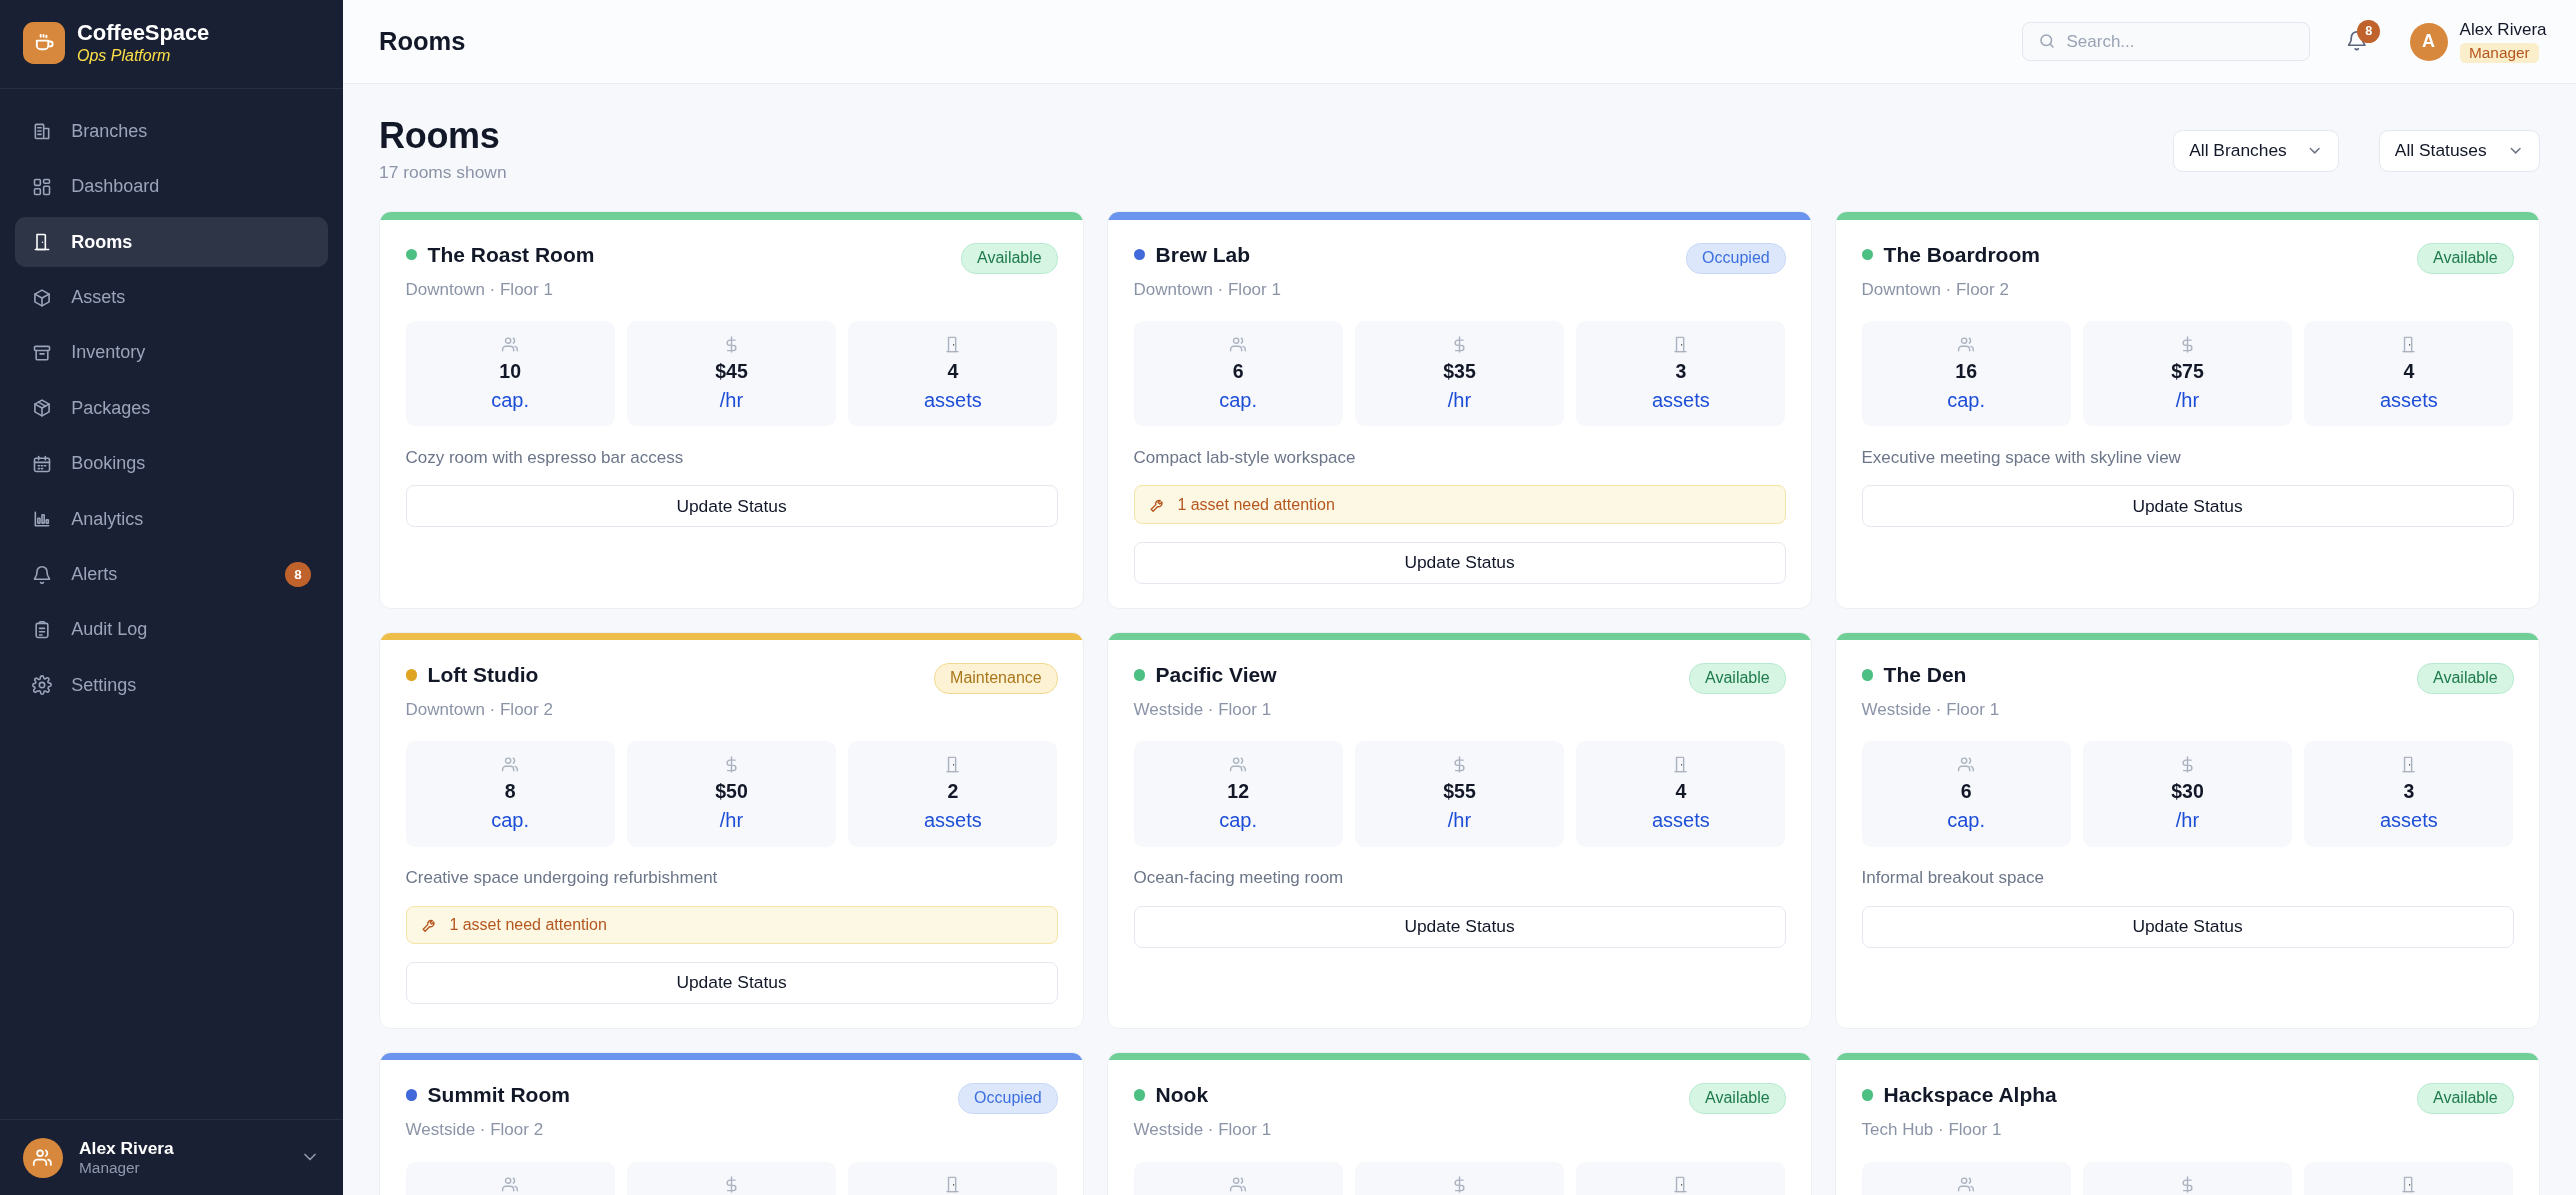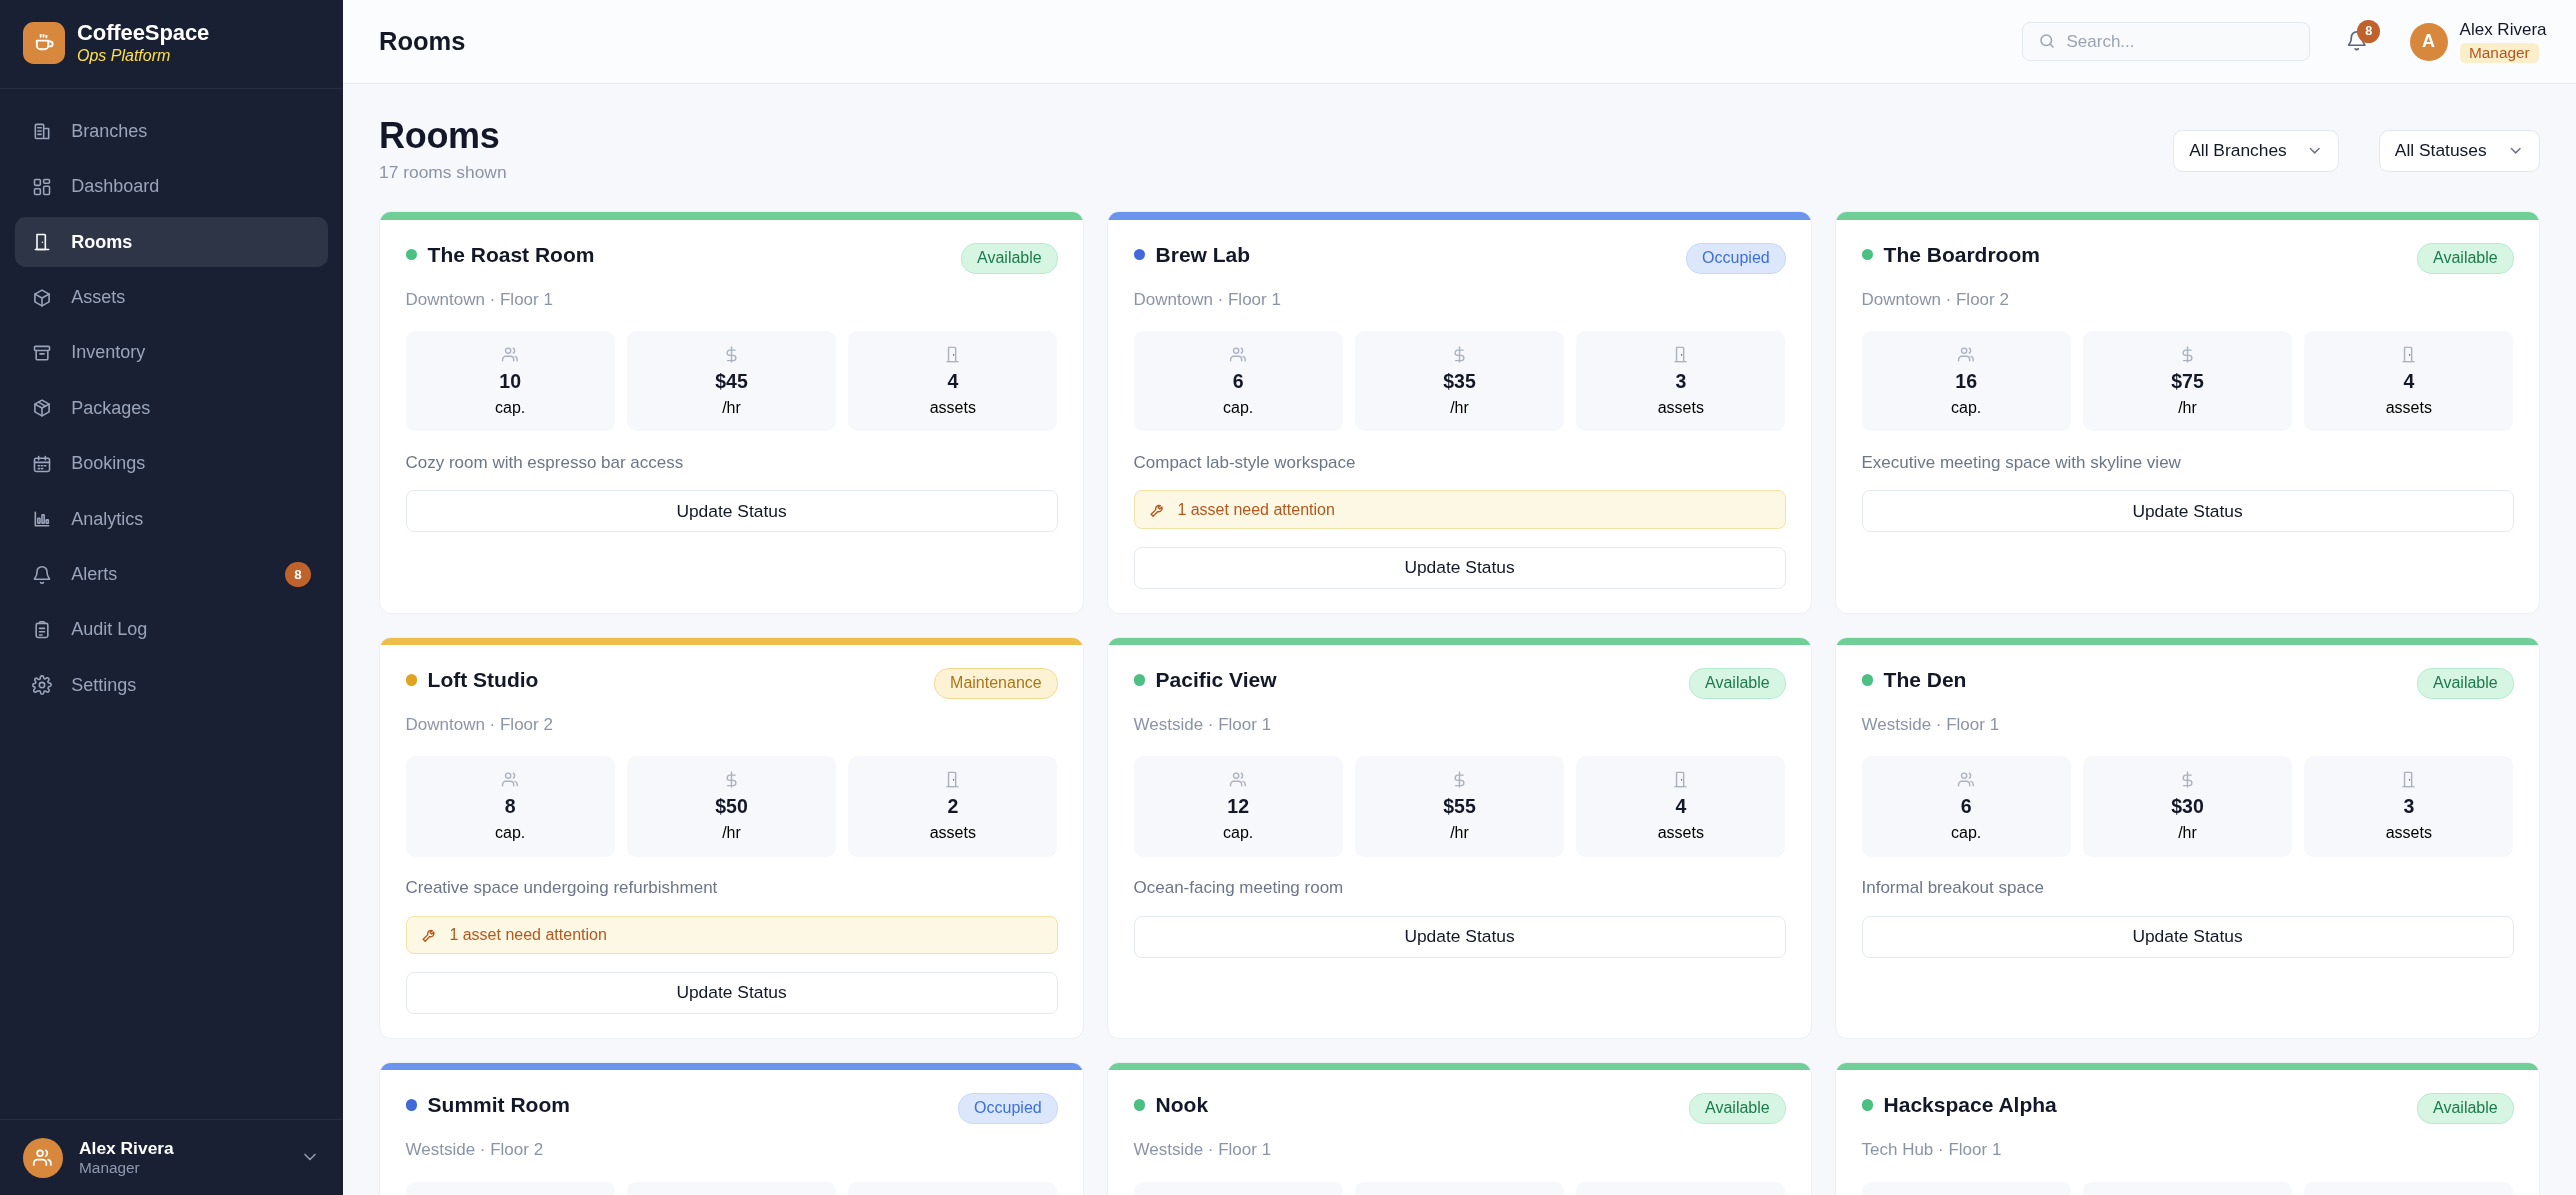--- a/index.html
+++ b/index.html
@@ -97,35 +97,35 @@
   }
 
   .grid { display: grid; grid-template-columns: repeat(3, 1fr); gap: 23px; }
   .card {
     background: #ffffff; border: 0.7px solid #eceff4; border-radius: 12px;
     overflow: hidden; display: flex; flex-direction: column; min-height: 381px;
   }
   .card-topbar { height: 7.4px; width: 100%; }
   .card-body { padding: 23px 25.5px 24px 25.5px; display: flex; flex-direction: column; flex: 1; }
   .card-head { display: flex; align-items: flex-start; gap: 10.7px; }
-  .card-title-wrap { flex: 1; display: flex; flex-direction: column; gap: 23px; }
+  .card-title-wrap { flex: 1; display: flex; flex-direction: column; gap: 13px; }
   .card-title-row { display: flex; align-items: center; gap: 10.7px; }
   .status-dot { width: 11.4px; height: 11.4px; border-radius: 6px; flex: 0 0 11.4px; }
   .card-title { font-size: 21px; font-weight: bold; color: #121828; }
   .card-loc { font-size: 17px; color: #8b94a7; }
   .status-badge {
     font-size: 16px; padding: 5.4px 14.8px; border-radius: 14.8px; white-space: nowrap;
   }
   .stats { display: flex; gap: 12px; margin-top: 21.5px; }
   .stat {
     flex: 1; background: #f7f8fb; border-radius: 9.4px; padding: 13.4px 6.7px 14.8px 6.7px;
     display: flex; flex-direction: column; align-items: center; gap: 6px;
   }
   .stat-val { font-size: 19.5px; font-weight: bold; color: #121828; }
-  .stat-label { font-size: 16px; color: #000000; }
+  .stat-label { font-size: 20px; color: #1d4ed8; }
   .card-desc { font-size: 17px; color: #6c7689; margin-top: 21.5px; }
   .alert-banner {
     margin-top: 17.4px; background: #fdf8e3; border: 0.7px solid #f3e3a6;
     border-radius: 8px; padding: 9.4px 14.8px; display: flex; align-items: center; gap: 10.7px;
     font-size: 16px; color: #b5561f;
   }
   .update-btn {
     margin-top: 17.4px; height: 42px; border: 0.7px solid #e4e8ef; border-radius: 8px;
     background: #ffffff; display: flex; align-items: center; justify-content: center;
     font-size: 17.4px; color: #121828; cursor: pointer;

